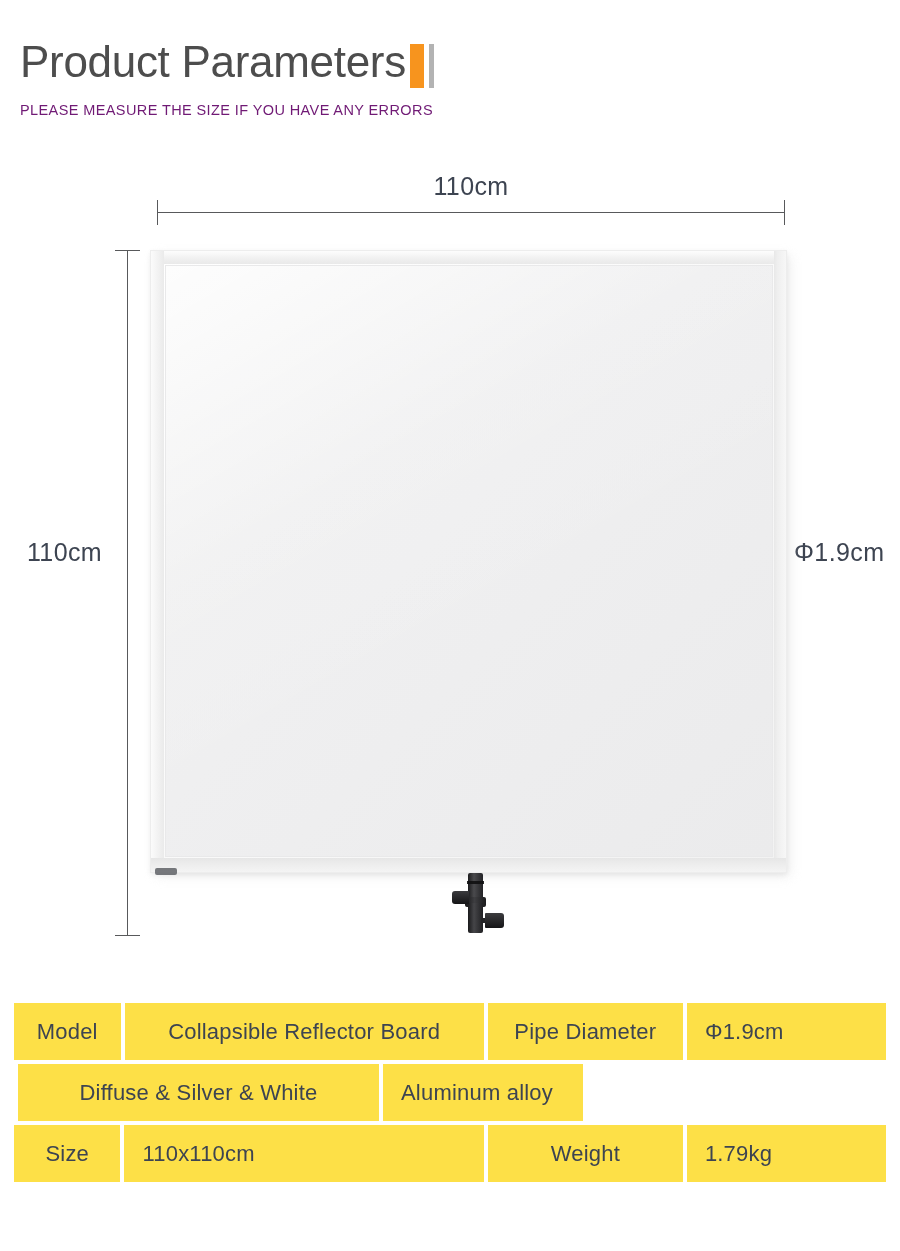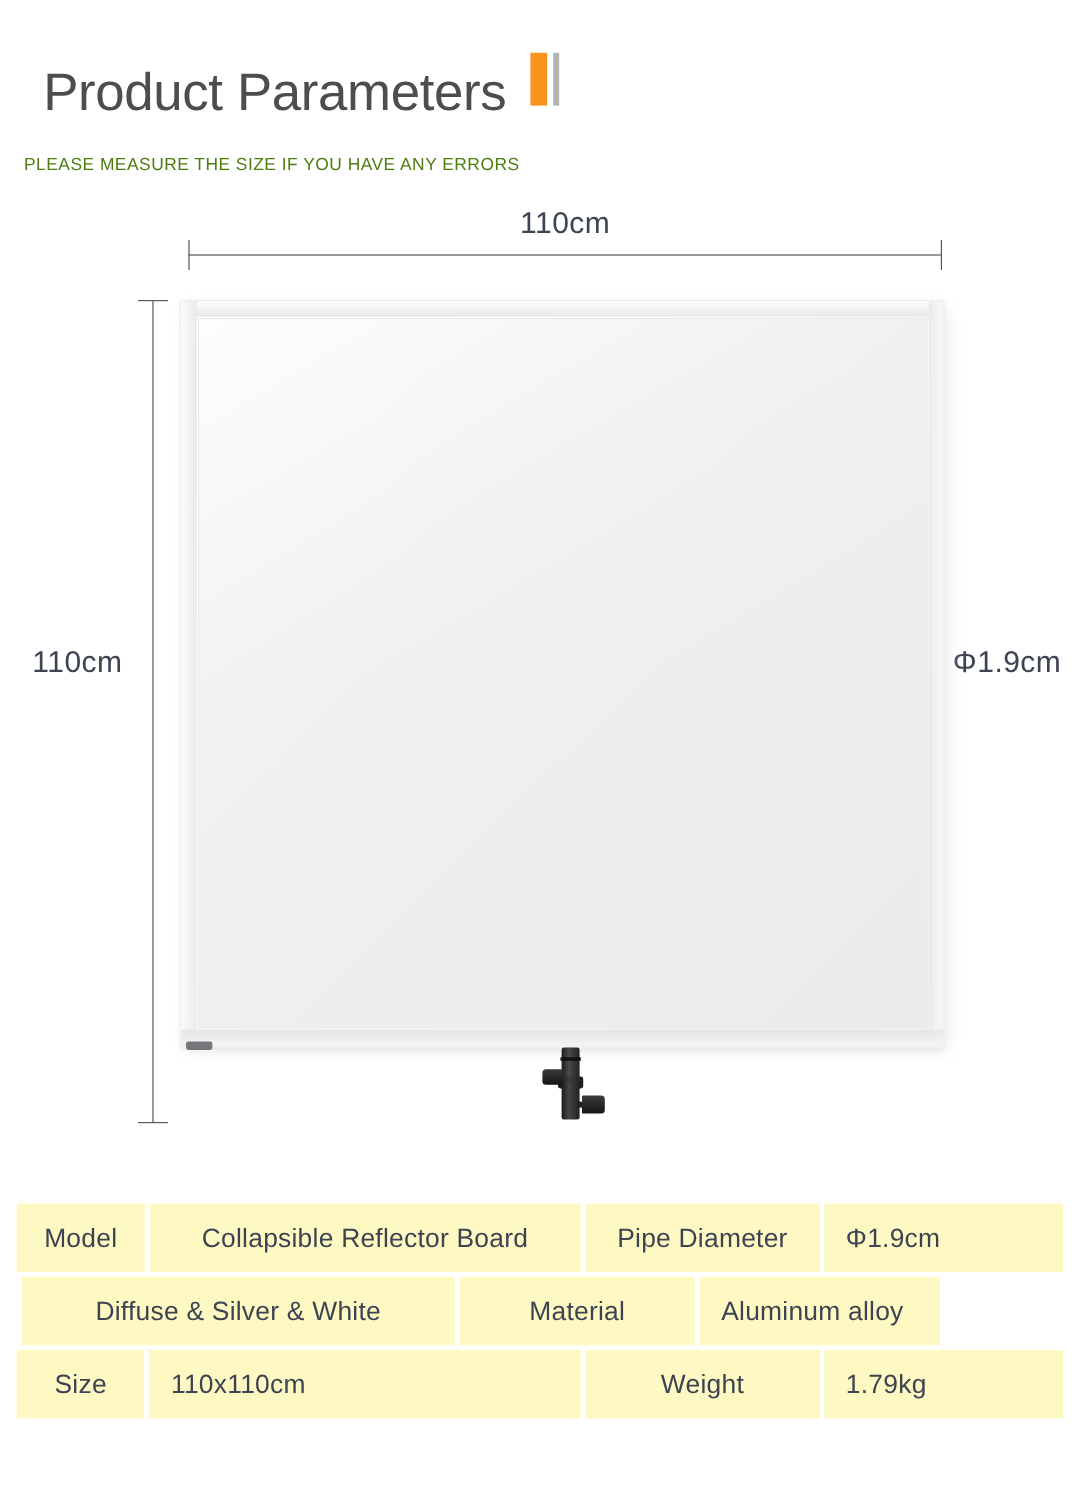--- a/index.html
+++ b/index.html
@@ -28,21 +28,21 @@
     display: flex;
     align-items: flex-start;
   }
   .page-title {
     font-size: 44px;
     font-weight: 400;
     color: #4d4d4d;
     line-height: 1.0;
     letter-spacing: -0.3px;
     white-space: nowrap;
-    margin: 16px;
+    margin: 0;
     padding: 0;
   }
   .accent-bars {
     display: flex;
     align-items: flex-start;
     margin-left: 4px;
     margin-top: 4px;
   }
   .bar-orange {
     width: 14px;
@@ -51,21 +51,21 @@
   }
   .bar-gray {
     width: 5px;
     height: 44px;
     background: #b3b3b3;
     margin-left: 5px;
   }
   .subtitle {
     margin-top: 14px;
     font-size: 14.5px;
-    color: #4d7c0f;
+    color: #701a75;
     letter-spacing: 0.4px;
     font-weight: 400;
     white-space: nowrap;
   }
 
   
   .diagram {
     position: absolute;
     left: 12px;
     top: 160px;
@@ -287,21 +287,21 @@
     top: 1003px;
     width: 872px;
   }
   .spec-row {
     display: flex;
     margin-bottom: 4px;
     height: 57px;
   }
   .spec-row:last-child { margin-bottom: 0; }
   .cell {
-    background: #fef9c3;
+    background: #fde047;
     display: flex;
     align-items: center;
     font-size: 22px;
     color: #3d4451;
     letter-spacing: 0.2px;
     box-sizing: border-box;
     overflow: hidden;
     white-space: nowrap;
   }
   .cell.c1 { width: 107px; justify-content: center; }
@@ -368,21 +368,20 @@
 
   <div class="spec-row">
     <div class="cell c1">Model</div>
     <div class="cell c2 center-val">Collapsible Reflector Board</div>
     <div class="cell c3">Pipe Diameter</div>
     <div class="cell c4">Φ1.9cm</div>
   </div>
 
   <div class="spec-row">
     <div class="cell c2 center-val">Diffuse &amp; Silver &amp; White</div>
-    <div class="cell c3">Material</div>
     <div class="cell c4">Aluminum alloy</div>
   </div>
 
   <div class="spec-row">
     <div class="cell c1">Size</div>
     <div class="cell c2 left-val">110x110cm</div>
     <div class="cell c3">Weight</div>
     <div class="cell c4">1.79kg</div>
   </div>
 

